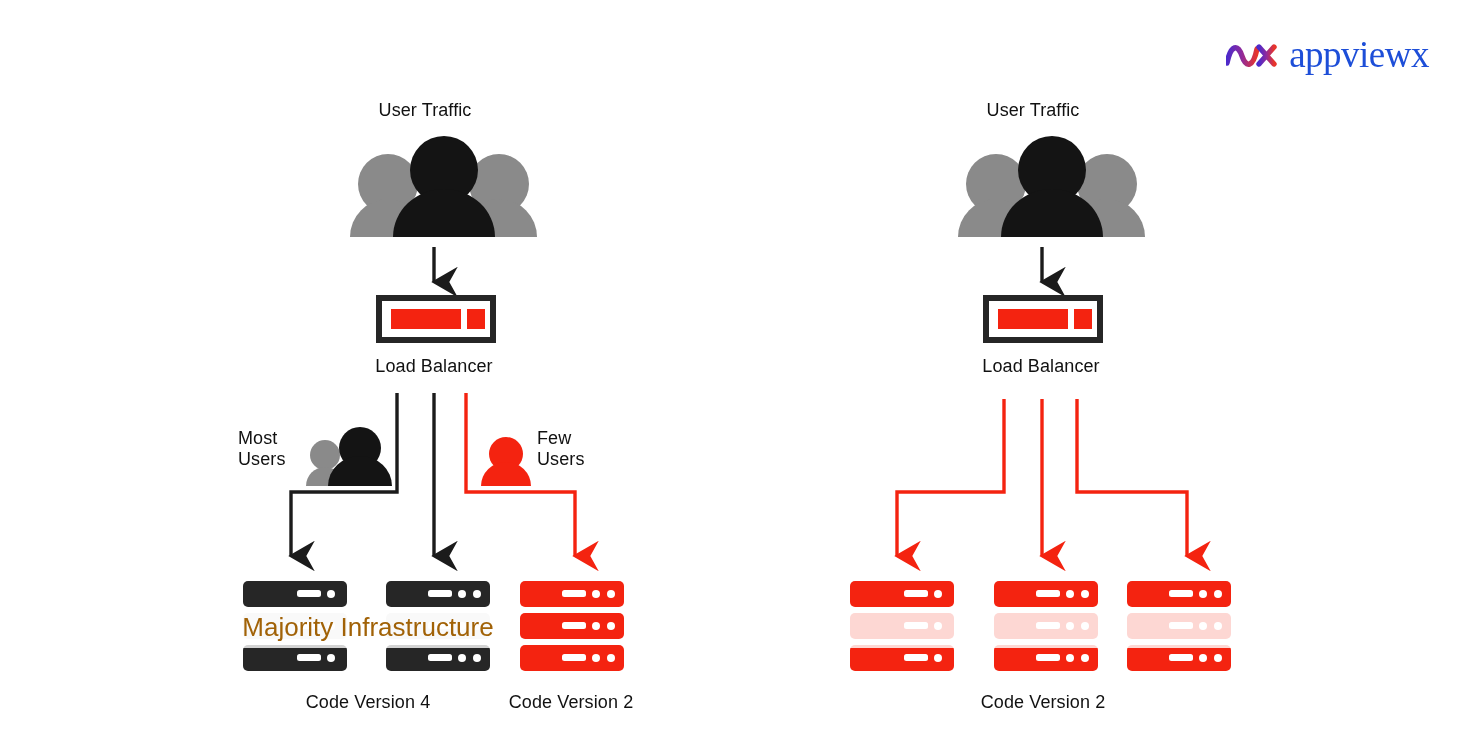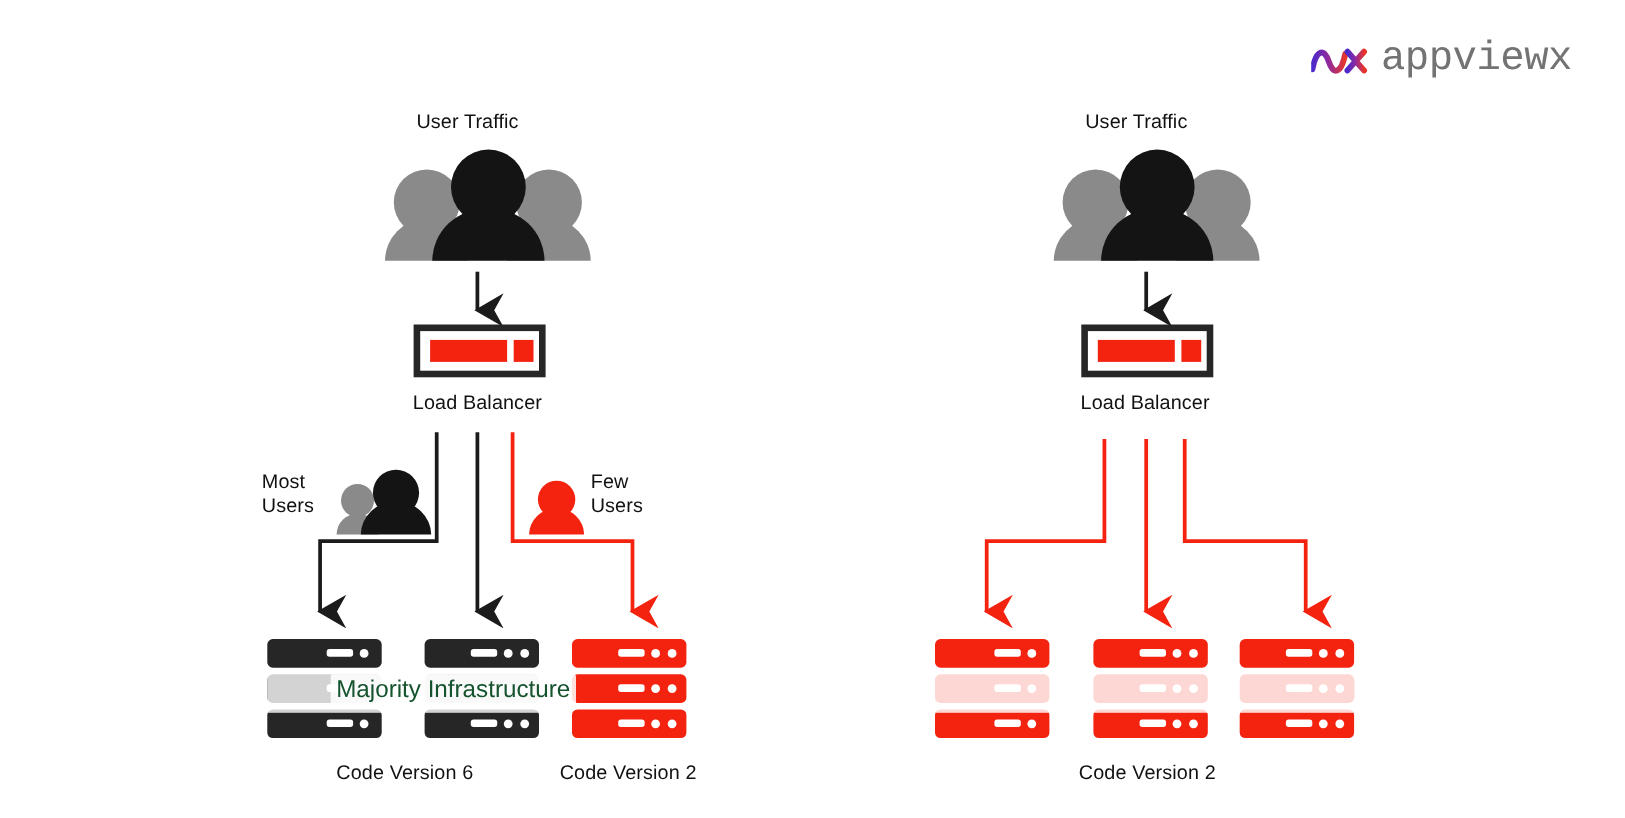--- a/index.html
+++ b/index.html
@@ -26,23 +26,23 @@
     right: 48px;
     display: flex;
     align-items: center;
     gap: 9px;
   }
   .brand-mark { display: block; }
   .brand-text {
     font-size: 37px;
     letter-spacing: -0.5px;
     font-weight: 400;
-    color: #737373;
+    color: #1d4ed8;
     line-height: 1;
-    font-family: Liberation Mono, monospace;
+    font-family: Liberation Serif, serif;
   }
   
   .lbl {
     position: absolute;
     font-size: 18px;
     color: #111111;
     text-align: center;
     white-space: nowrap;
     line-height: 1.18;
     letter-spacing: 0.1px;
@@ -61,28 +61,27 @@
   
   .band {
     position: absolute;
     height: 36px;
     pointer-events: none;
   }
   .band-left  { background: rgba(255,255,255,0.80); }
   .band-right { background: rgba(255,255,255,0.82); }
   .band-label {
     position: absolute;
-    font-size: 22px;
-    color: #14532d;
+    font-size: 26px;
+    color: #a16207;
     white-space: nowrap;
     transform: translate(-50%, -50%);
     background: rgba(255,255,255,0.86);
     padding: 1px 5px;
     border-radius: 2px;
-    margin-left: 44px;
   }
 </style>
 </head>
 <body>
 
 <div id="canvas">
 
   <div class="brand">
     <svg class="brand-mark" width="54" height="34" viewBox="0 0 54 34">
       <defs>
@@ -293,21 +292,21 @@
   <div class="lbl multi" style="left:238px; top:428px; width:70px; text-align:left;">
     <span>Most</span><br>
     <span>Users</span>
   </div>
 
   <div class="lbl multi" style="left:537px; top:428px; width:80px; text-align:left;">
     <span>Few</span><br>
     <span>Users</span>
   </div>
 
-  <div class="lbl lbl-center" style="left:368px; top:692px;">Code Version 6</div>
+  <div class="lbl lbl-center" style="left:368px; top:692px;">Code Version 4</div>
 
   <div class="lbl lbl-center" style="left:571px; top:692px;">Code Version 2</div>
 
   <div class="lbl lbl-center" style="left:1033px; top:100px;">User Traffic</div>
 
   <div class="lbl lbl-center" style="left:1041px; top:356px;">Load Balancer</div>
 
   <div class="lbl lbl-center" style="left:1043px; top:692px;">Code Version 2</div>
 
 </div>

